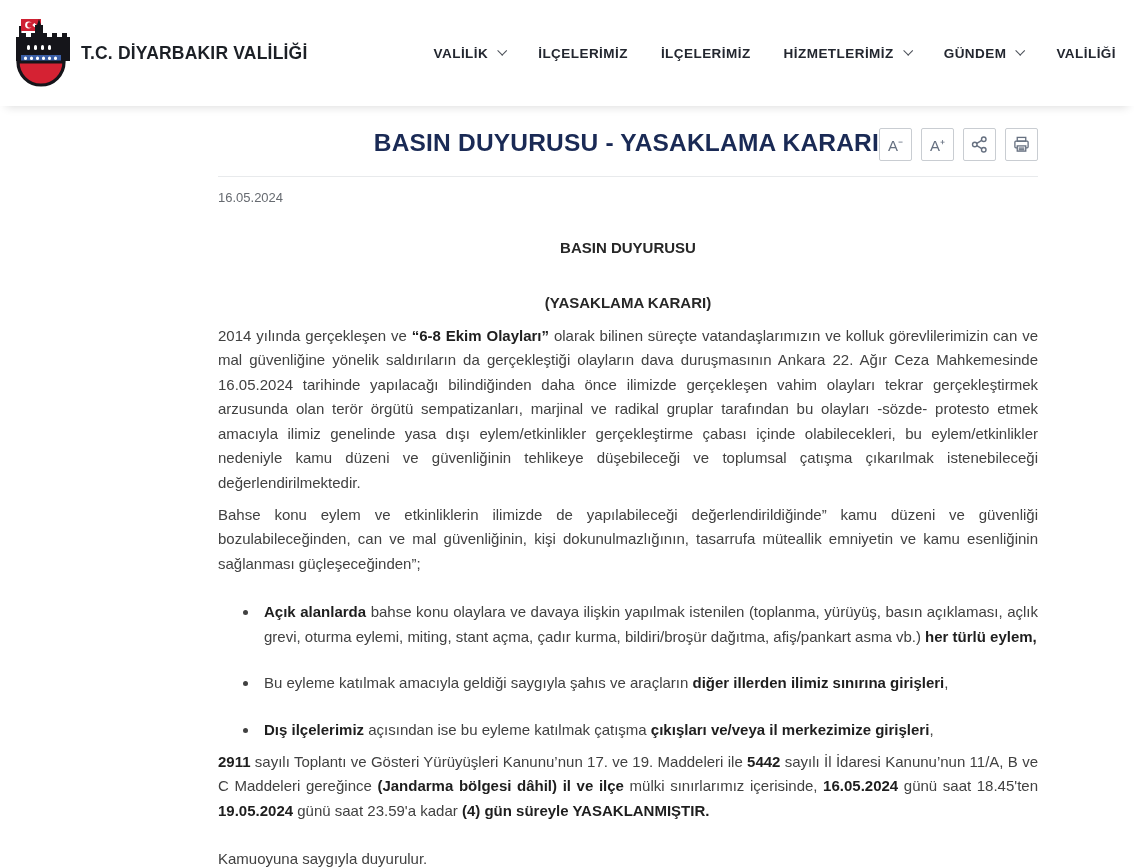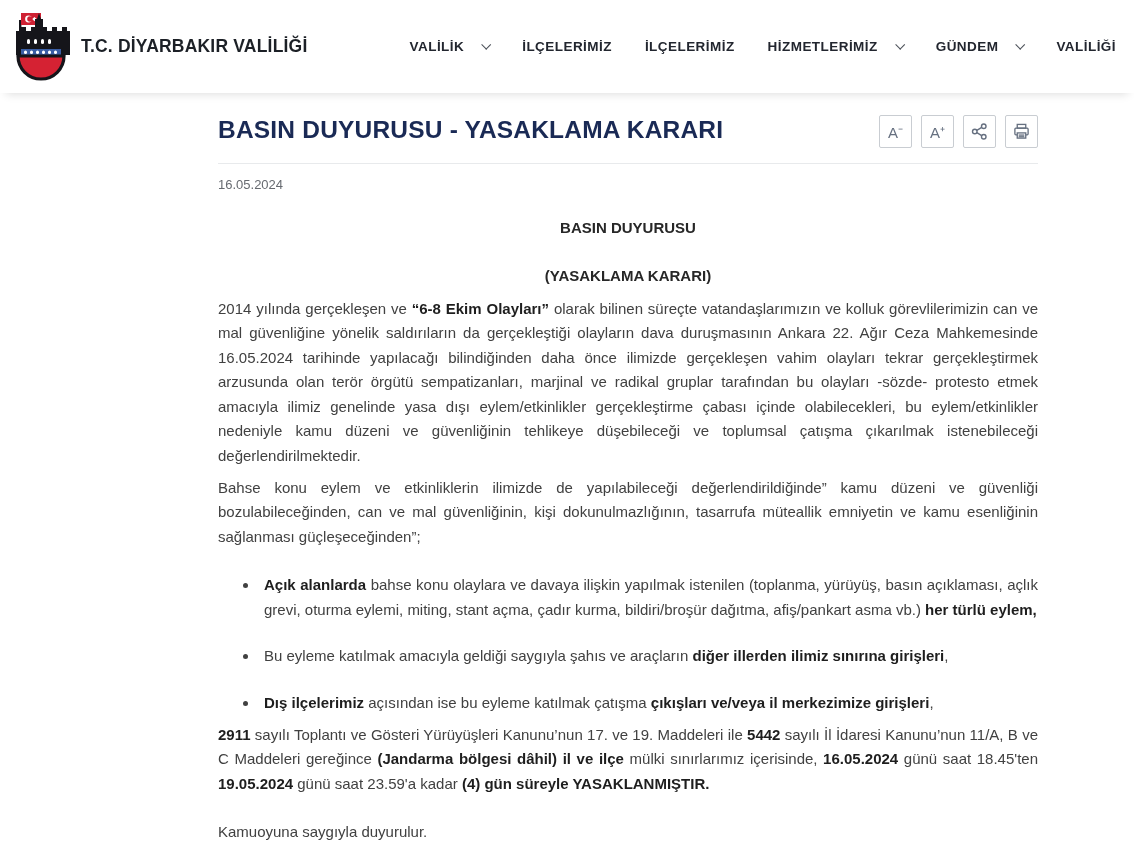--- a/index.html
+++ b/index.html
@@ -5,61 +5,61 @@
   * { margin:0; padding:0; box-sizing:border-box; }
   html,body { background:#ffffff; }
   body {
     width:1134px; height:867px; overflow:hidden;
     font-family:"Liberation Sans", sans-serif;
     -webkit-font-smoothing:antialiased;
   }
   
   .site-header {
     display:flex; align-items:center;
-    height:93px; padding:0 16px 0 12px;
+    height:106px; padding:0 16px 0 12px;
     background:#ffffff; position:relative; z-index:2;
     box-shadow:0 7px 9px -6px rgba(0,0,0,0.14);
   }
   .brand { display:flex; align-items:center; gap:11px; cursor:pointer; }
   .brand-title {
     font-size:17.5px; font-weight:bold; color:#1c2026; letter-spacing:0.2px;
   }
   .nav { margin-left:auto; display:flex; align-items:center; gap:33px; padding-right:2px; }
   .nav-item {
-    display:flex; align-items:center; gap:18px;
+    display:flex; align-items:center; gap:10px;
     font-size:13.5px; font-weight:bold; letter-spacing:0.45px;
     color:#22262f; cursor:pointer; white-space:nowrap;
   }
   .chev {
     width:7px; height:7px;
     border-right:1.6px solid #4a4f57; border-bottom:1.6px solid #4a4f57;
     transform:rotate(45deg) translateY(-1px); margin-top:-3px;
   }
   
   .main { width:820px; margin:21px 0 0 218px; }
-  .title-row { display:flex; align-items:flex-start; justify-content:space-between; }
+  .title-row { display:flex; align-items:flex-start; justify-content:flex-end; }
   .page-title {
     font-size:24.5px; font-weight:bold; color:#1a2a55; letter-spacing:0.2px;
     padding-top:2px;
   }
   .toolbar { display:flex; gap:9px; flex-shrink:0; margin-top:1px; }
   .tool-btn {
     width:33px; height:33px; background:#fff;
     border:1px solid #c9cdd2; border-radius:2px;
     color:#667080; display:flex; align-items:center; justify-content:center;
     font-size:15px; font-family:"Liberation Sans", sans-serif; cursor:pointer;
   }
   .tool-btn svg { display:block; }
   .rule { border:none; border-top:1px solid #e8eaec; margin:15px 0 13px; }
   .article-date { font-size:13px; color:#666a70; margin-bottom:4px; }
   
   .article { font-size:15px; line-height:1.63; color:#414141; }
   .centered-heading {
     text-align:center; font-weight:bold; color:#272727;
-    margin-top:24px; font-size:15px;
+    margin-top:31px; font-size:15px;
   }
   .article p.body-p { text-align:justify; margin-top:8px; }
   .article b { color:#1e1e1e; }
   .article ul { margin:24px 0 0 24px; padding-left:17px; }
   .article li { text-align:justify; margin-bottom:22px; padding-left:5px; color:#414141; }
   .article li:last-child { margin-bottom:0; }
   .closing-p { margin-top:24px; }
 </style>
 </head>
 <body>

